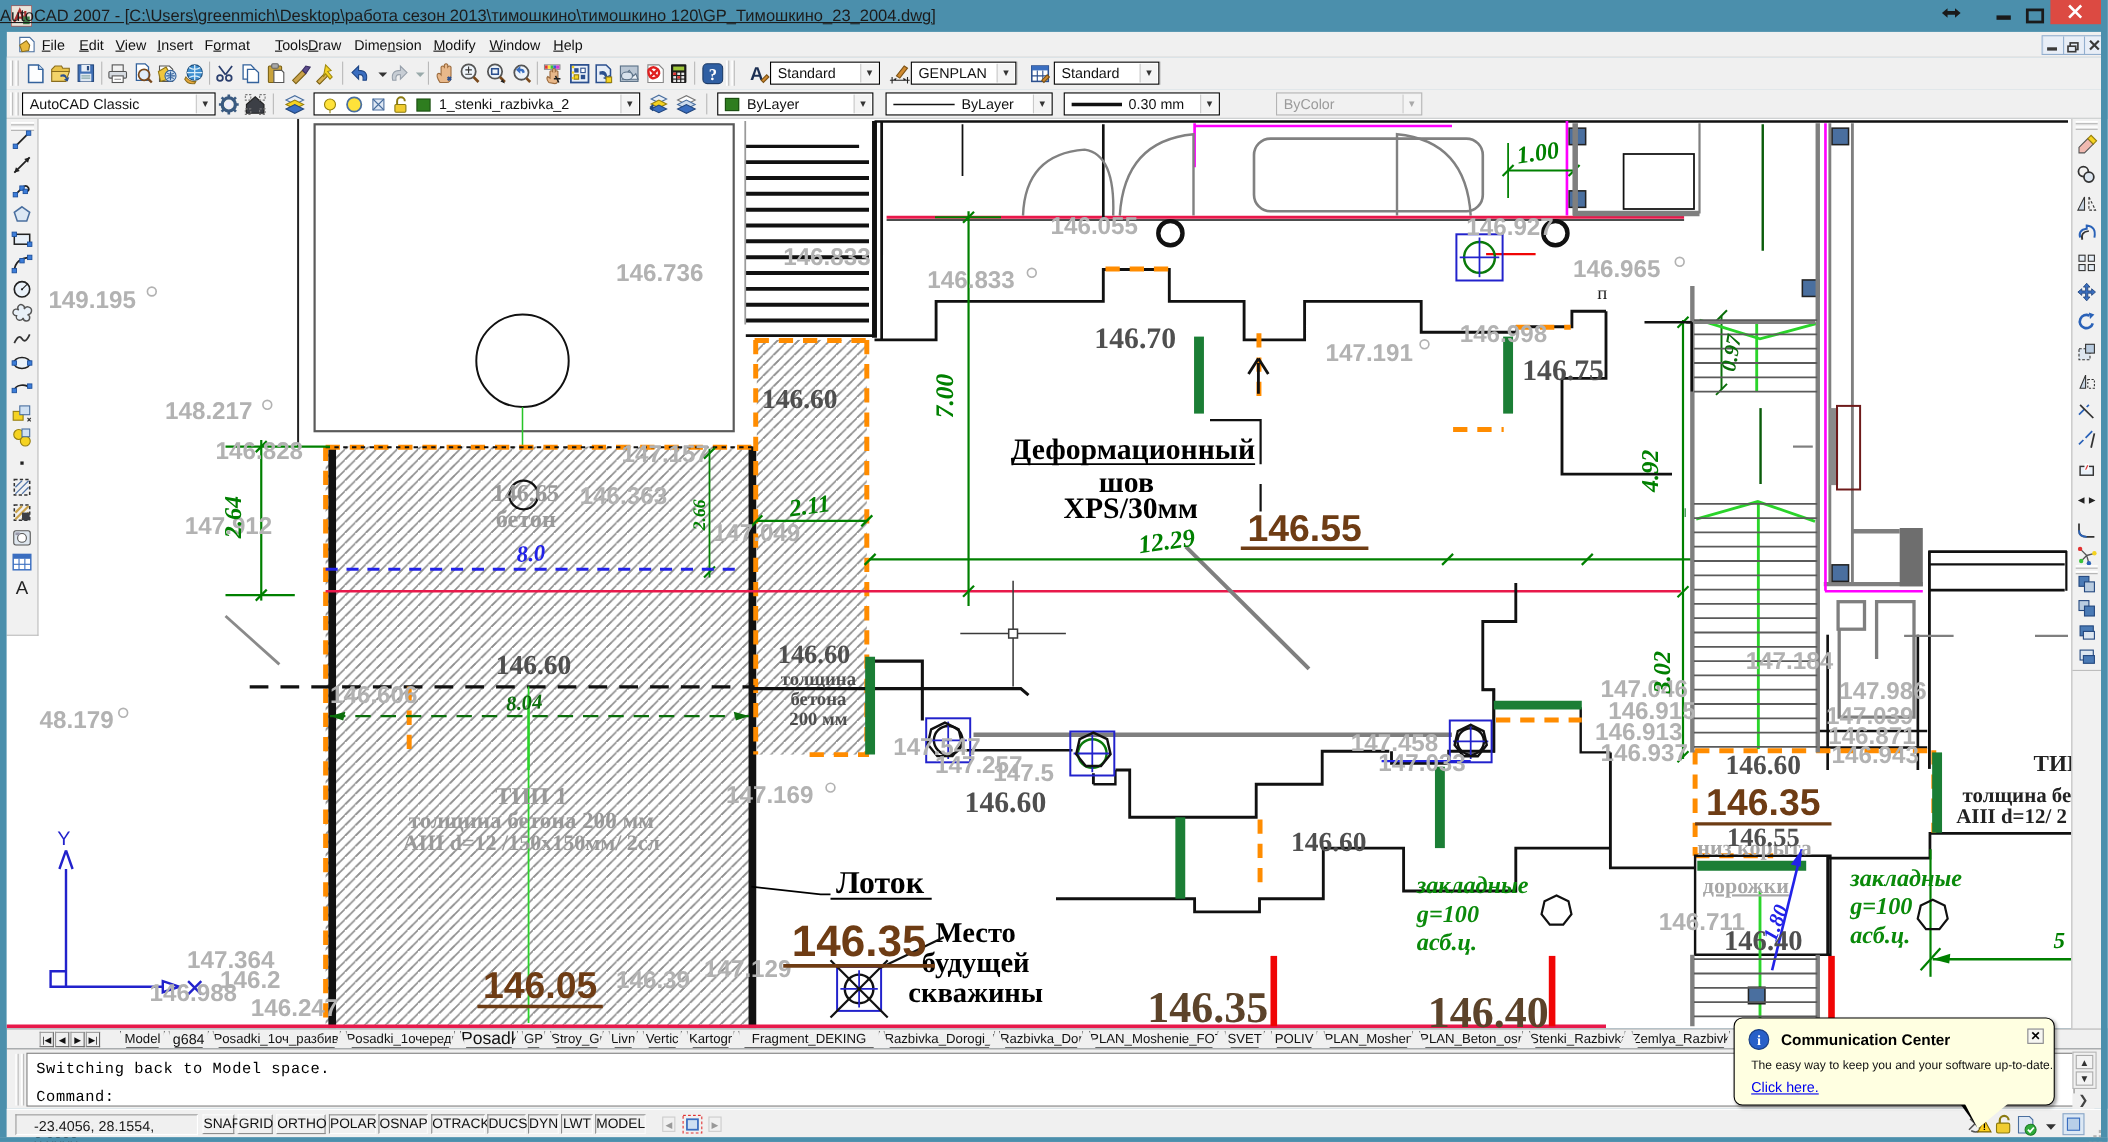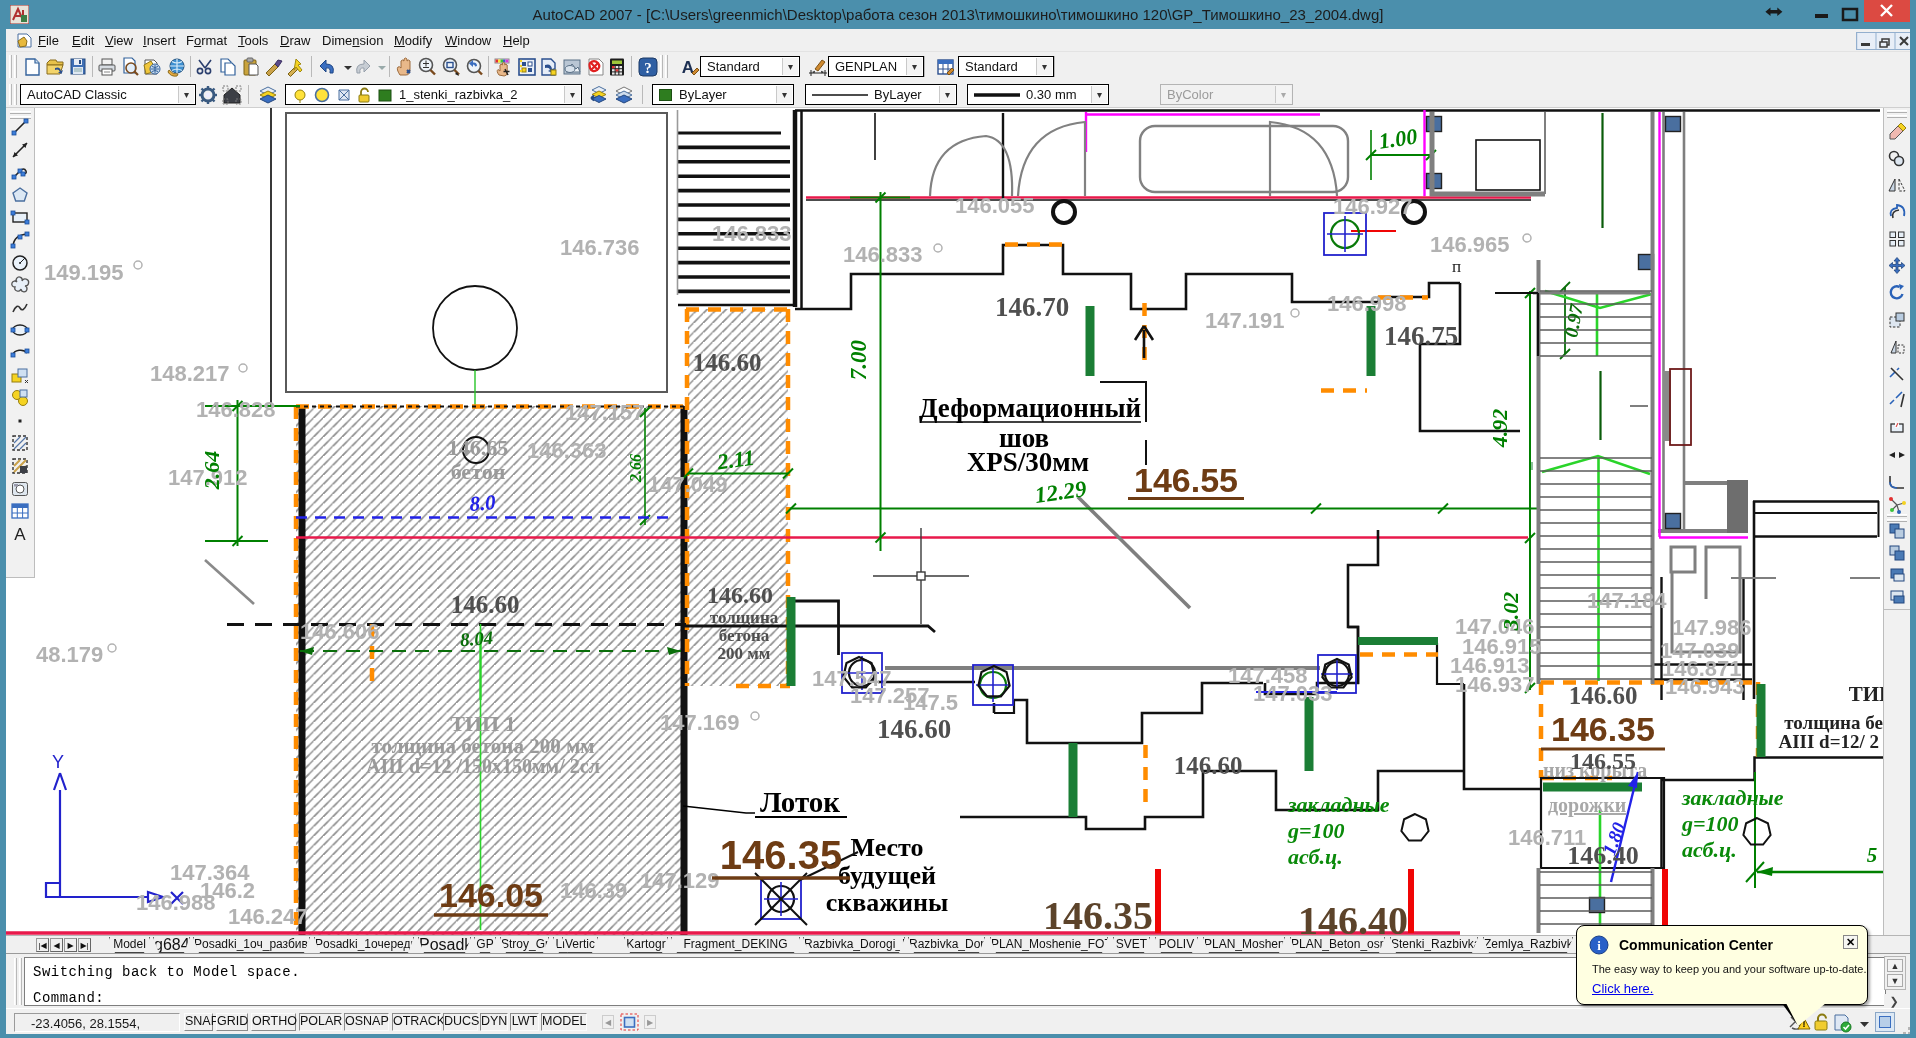--- a/index.html
+++ b/index.html
@@ -1,21 +1,21 @@
 <!DOCTYPE html>
 <html><head>
 <meta charset="utf-8">
 <style>
   * { margin:0; padding:0; box-sizing:border-box; }
   html,body { width:1916px; height:1038px; overflow:hidden; font-family:"Liberation Sans",sans-serif; }
   #app { position:absolute; left:0; top:0; width:1916px; height:1038px; background:#4b8fac; }
   .abs { position:absolute; }
   
   #title { left:0; top:0; width:1916px; height:29px; background:#4b8fac; z-index:20; }
-  #title .ttext { position:absolute; left:0; right:0; top:6px; text-align:center; font-size:15px; color:#1c1c1c; }
+  #title .ttext { position:absolute; left:0; right:0; top:6px; text-align:left; font-size:15px; color:#1c1c1c;text-decoration:underline; }
   
   #menu { left:6px; top:29px; width:1904px; height:23px; background:#f0f0f0; z-index:20; border-bottom:1px solid #e3e3e3;}
   #menu span.mi { position:absolute; top:4px; font-size:13px; color:#111; }
   
   #tb1 { left:0px; top:52px; width:1910px; height:29px; background:#f0f0f0; z-index:20; }
   #tb2 { left:0px; top:81px; width:1910px; height:27px; background:#f0f0f0; z-index:20; border-bottom:1px solid #cfcfcf;}
   .grip { position:absolute; width:3px; background:#f6f6f6; border-left:1px solid #fff; border-right:1px solid #b8b8b8; }
   .vsep { position:absolute; width:1px; background:#b9b9b9; }
   .icon { position:absolute; width:20px; height:20px; }
   .combo { position:absolute; height:21px; background:#fff; border:1px solid #000000; font-size:13px; color:#111; }
@@ -438,21 +438,21 @@
 <div id="menu" class="abs">
   <svg class="abs" style="left:10px;top:3px" width="17" height="17" viewBox="0 0 17 17">
         <path d="M2,2 h9 l4,4 v9 h-13z" fill="#fff" stroke="#4a6f9f"></path>
         <path d="M2,9 l6,-4 3,4 -1,5 -6,1z" fill="#e8b93c" stroke="#8a6d1d"></path>
       </svg>
   <span class="mi" style="left:32px"><u>F</u>ile</span>
   <span class="mi" style="left:66px"><u>E</u>dit</span>
   <span class="mi" style="left:99px"><u>V</u>iew</span>
   <span class="mi" style="left:137px"><u>I</u>nsert</span>
   <span class="mi" style="left:180px">F<u>o</u>rmat</span>
-  <span class="mi" style="left:232px"><u>T</u>ools</span>
+  <span class="mi" style="left:244px"><u>T</u>ools</span>
   <span class="mi" style="left:274px"><u>D</u>raw</span>
   <span class="mi" style="left:316px">Dime<u>n</u>sion</span>
   <span class="mi" style="left:388px"><u>M</u>odify</span>
   <span class="mi" style="left:439px"><u>W</u>indow</span>
   <span class="mi" style="left:497px"><u>H</u>elp</span>
 
   <div class="abs" style="left:1850px;top:3px;width:58px;height:18px;border:1px solid #93afce;background:#e8eef7"></div>
   <svg class="abs" style="left:1851px;top:4px" width="56" height="16">
     <line x1="0" y1="0" x2="0" y2="16" stroke="#c6d4e6"></line>
         <line x1="19" y1="0" x2="19" y2="16" stroke="#93afce"></line>
@@ -922,28 +922,28 @@
       </svg>
 <div class="tbend"></div>
 </div>
 
 <div id="tabbar" class="abs">
 <div class="navb" style="left:30px">|◀</div>
 <div class="navb" style="left:44px">◀</div>
 <div class="navb" style="left:58px">▶</div>
 <div class="navb" style="left:72px">▶|</div>
 <div class="tab" style="left:103px;width:41px;font-size:12px">Model</div>
-<div class="tab" style="left:147px;width:37px;font-size:16px">g684</div>
+<div class="tab" style="left:147px;width:37px;font-size:13px">g684</div>
 <div class="tab" style="left:187px;width:117px;font-size:12px">Posadki_1оч_разбивка</div>
 <div class="tab" style="left:308px;width:100px;font-size:12px">Posadki_1очередь</div>
 <div class="tab" style="left:412px;width:53px;font-size:16px">Posadki</div>
 <div class="tab" style="left:468px;width:22px;font-size:12px">GP</div>
 <div class="tab" style="left:494px;width:49px;font-size:12px">Stroy_Gp</div>
 <div class="tab" style="left:547px;width:27px;font-size:12px">Livn</div>
-<div class="tab" style="left:556px;width:36px;font-size:12px">Vertic</div>
+<div class="tab" style="left:578px;width:36px;font-size:12px">Vertic</div>
 <div class="tab" style="left:618px;width:44px;font-size:12px">Kartogr</div>
 <div class="tab" style="left:665px;width:129px;font-size:12px">Fragment_DEKING</div>
 <div class="tab" style="left:797px;width:102px;font-size:12px">Razbivka_Dorogi_Frag</div>
 <div class="tab" style="left:902px;width:77px;font-size:12px">Razbivka_Dorogi</div>
 <div class="tab" style="left:984px;width:118px;font-size:12px">PLAN_Moshenie_FOTO</div>
 <div class="tab" style="left:1107px;width:37px;font-size:12px">SVET</div>
 <div class="tab" style="left:1149px;width:43px;font-size:12px">POLIV</div>
 <div class="tab" style="left:1197px;width:82px;font-size:12px">PLAN_Moshenie</div>
 <div class="tab" style="left:1284px;width:95px;font-size:12px">PLAN_Beton_osn</div>
 <div class="tab" style="left:1384px;width:88px;font-size:12px">Stenki_Razbivka</div>

